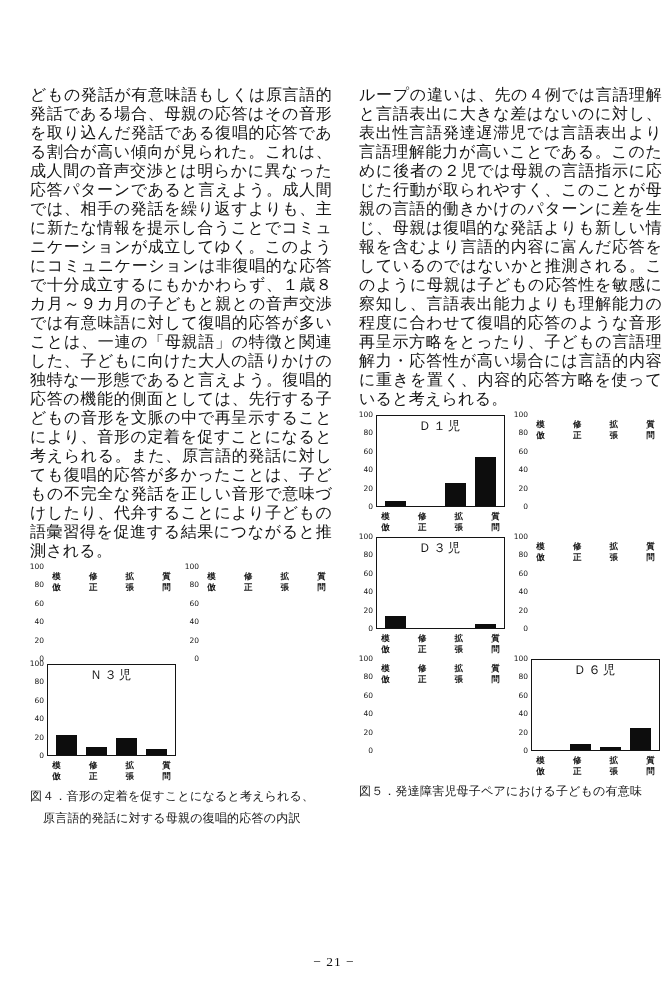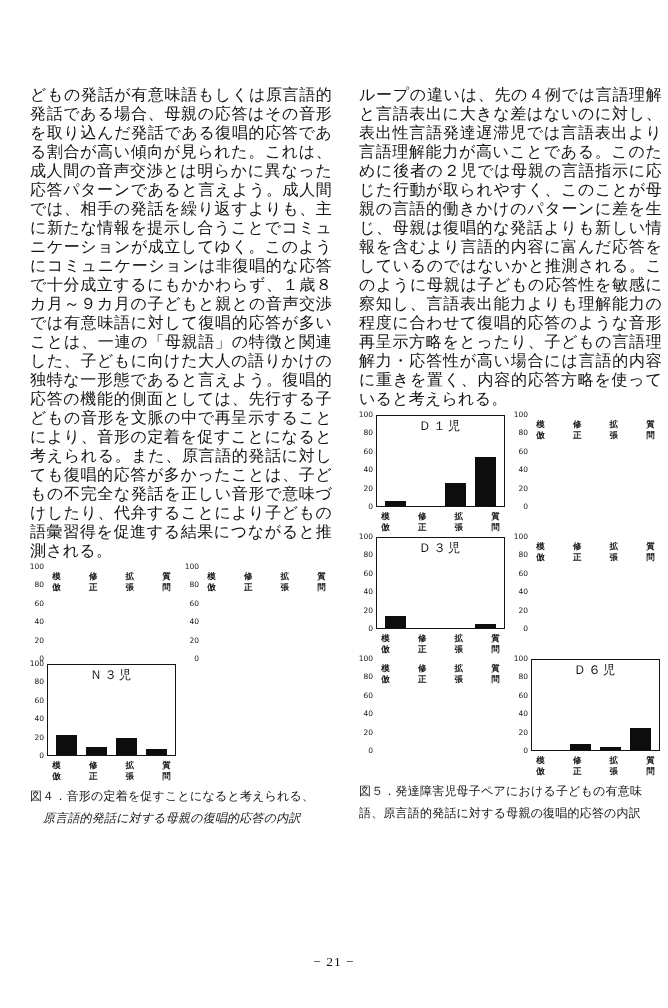--- a/index.html
+++ b/index.html
@@ -62,21 +62,21 @@
     font-size: 8.5px; font-weight: bold; line-height: 10.5px;
     text-align: center; word-break: break-all;
   }
 
   .caption {
     margin-top: 4px;
     font-size: 12px;
     line-height: 1.8;
     letter-spacing: 0.2px;
   }
-  .cap-indent { padding-left: 13px; font-style: italic; }
+  .cap-indent { padding-left: 13px; }
 
   .page-number {
     position: absolute;
     bottom: 38px; left: 0; right: 0;
     text-align: center;
     font-size: 13.5px;
     letter-spacing: 1px;
   }
 </style>
 </head>
@@ -303,17 +303,16 @@
               <div class="xlabel">拡張</div>
               <div class="xlabel">質問</div>
             </div>
         </div>
       </div>
     </div>
   </div>
 
   <div class="caption">
     <div>図５．発達障害児母子ペアにおける子どもの有意味</div>
-    <div>語、原言語的発話に対する母親の復唱的応答の内訳</div>
   </div>
 </div>
 
 <div class="page-number">− 21 −</div>
 
 </body></html>

